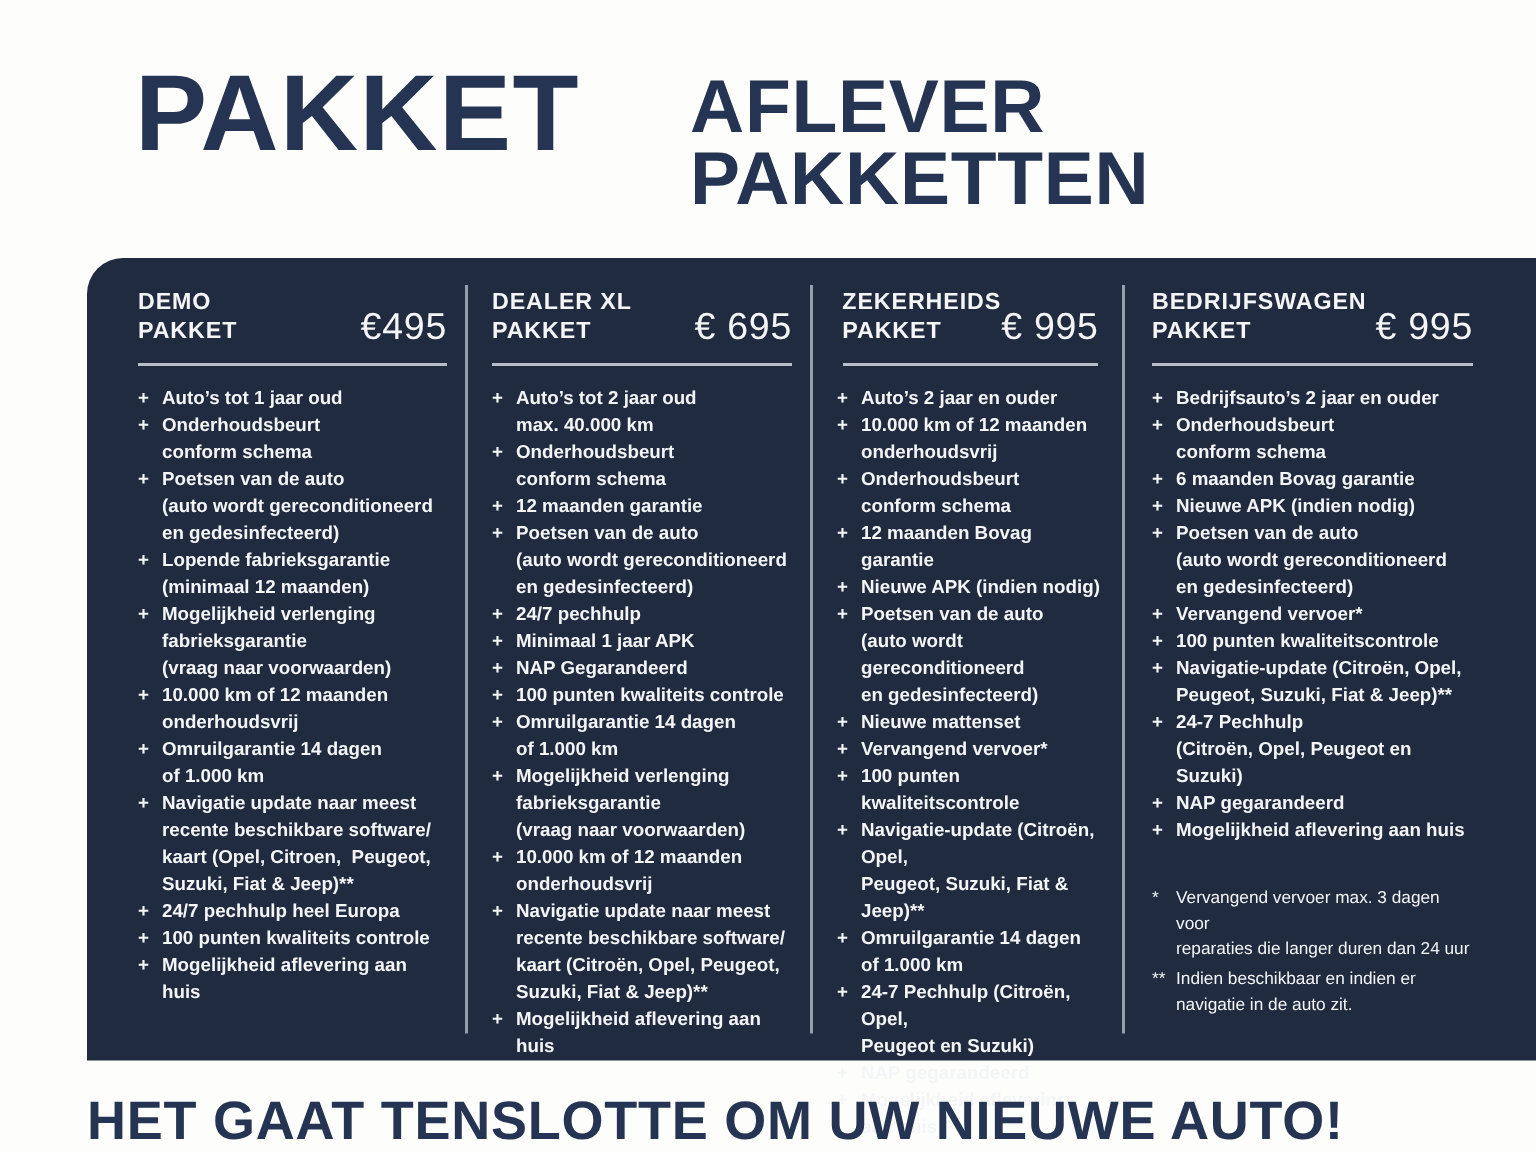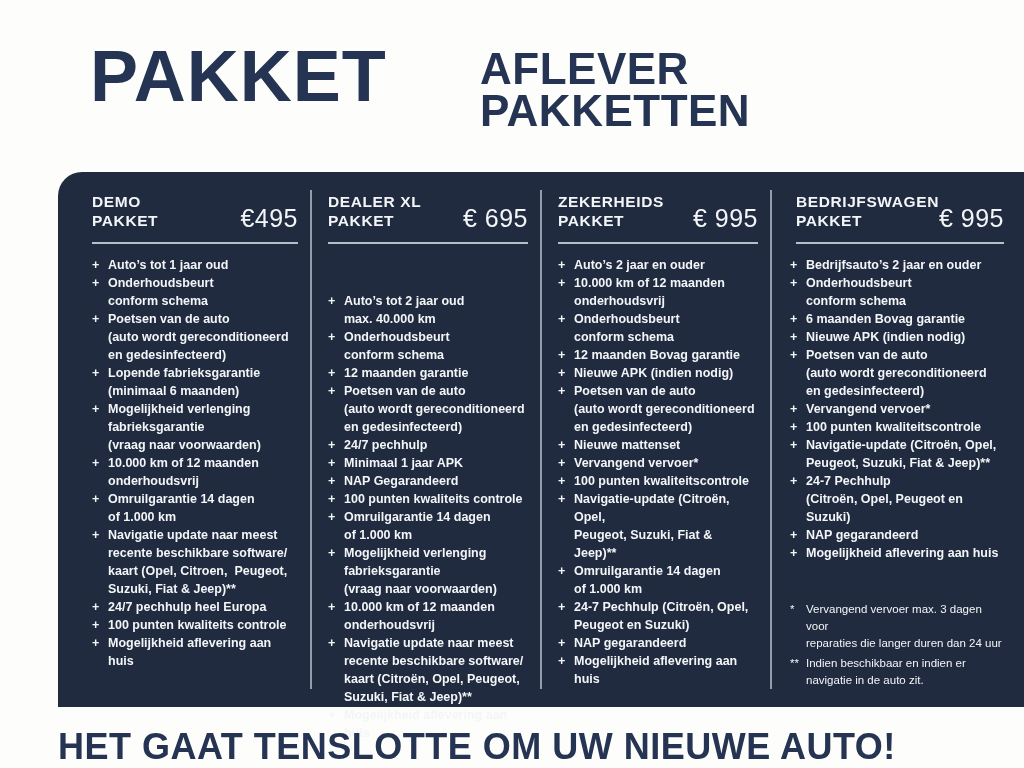--- a/index.html
+++ b/index.html
@@ -23,41 +23,41 @@
   .brand{position:absolute;left:90px;top:40px;}
   .brand-name{
     font-size:72px;font-weight:bold;line-height:1;
     letter-spacing:1px;color:var(--navy-heading);
   }
   .brand-sub{
     font-size:26px;font-weight:normal;letter-spacing:2.4px;
     margin-top:3px;color:var(--navy-heading);
   }
   .page-title{
-    position:absolute;left:480px;top:48px;
-    font-size:44px;font-weight:bold;line-height:0.95;
+    position:absolute;left:460px;top:48px;
+    font-size:50px;font-weight:bold;line-height:0.95;
     letter-spacing:0.5px;white-space:pre-line;color:var(--navy-heading);
   }
 
   
   .panel{
     position:absolute;left:58px;top:172px;width:966px;height:535px;
     background:var(--panel-bg);
     border-top-left-radius:24px;
     display:flex;align-items:stretch;
     color:var(--panel-text);
   }
   .col{
     display:flex;flex-direction:column;
-    padding:20px 12px 0 16px;
+    padding:20px 12px 10px 16px;
   }
   .col-1{width:252px;padding-left:34px;}
-  .col-2{width:228px;gap:36px;}
-  .col-3{width:228px;}
-  .col-4{width:244px;padding-left:18px;align-items:flex-end;}
+  .col-2{width:228px;}
+  .col-3{width:206px;align-items:center;}
+  .col-4{width:244px;padding-left:18px;}
   .vdiv{
     width:2px;flex:0 0 2px;
     background:rgba(200,207,218,0.7);
     margin:18px 0;
   }
 
   .pkg-header{
     display:flex;justify-content:space-between;align-items:flex-end;
     border-bottom:2px solid rgba(210,216,226,0.85);
     padding-bottom:12px;
@@ -125,21 +125,21 @@
           </li>
           <li class="item">
             <span class="plus">+</span>
             <span class="item-text">Poetsen van de auto
 (auto wordt gereconditioneerd
 en gedesinfecteerd)</span>
           </li>
           <li class="item">
             <span class="plus">+</span>
             <span class="item-text">Lopende fabrieksgarantie
-(minimaal 6 maanden)</span>
+(minimaal 12 maanden)</span>
           </li>
           <li class="item">
             <span class="plus">+</span>
             <span class="item-text">Mogelijkheid verlenging
 fabrieksgarantie
 (vraag naar voorwaarden)</span>
           </li>
           <li class="item">
             <span class="plus">+</span>
             <span class="item-text">10.000 km of 12 maanden

